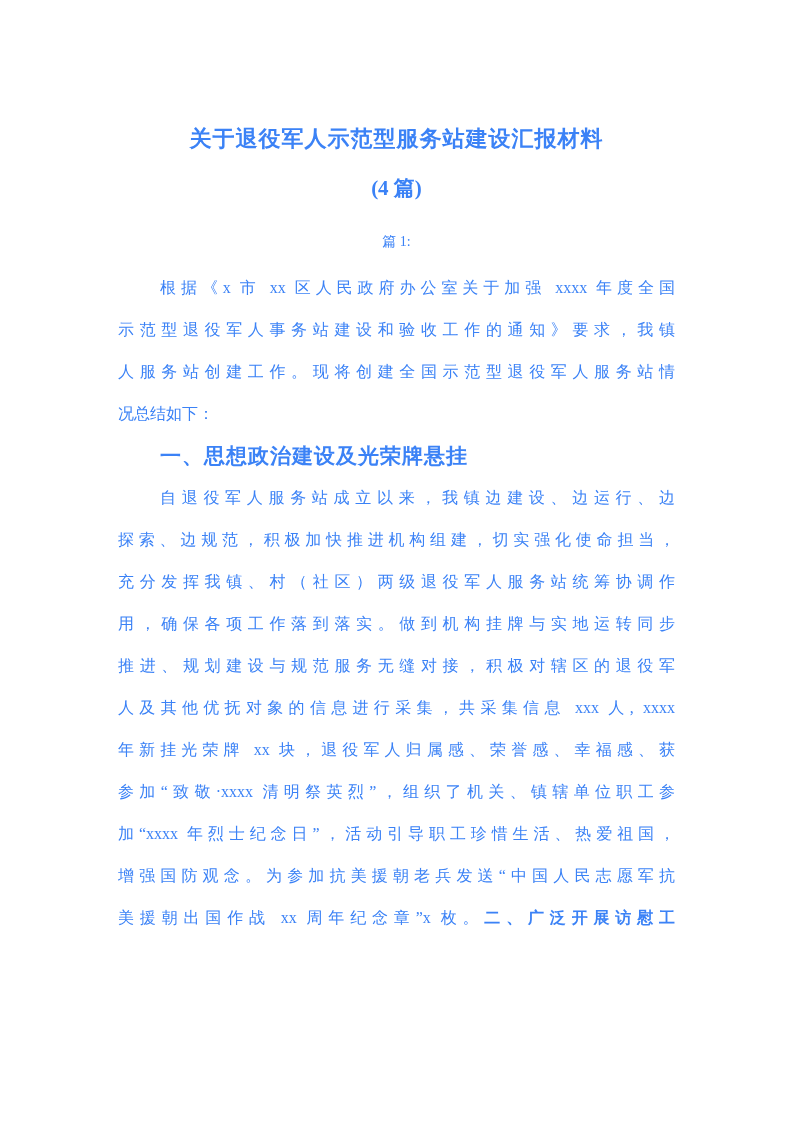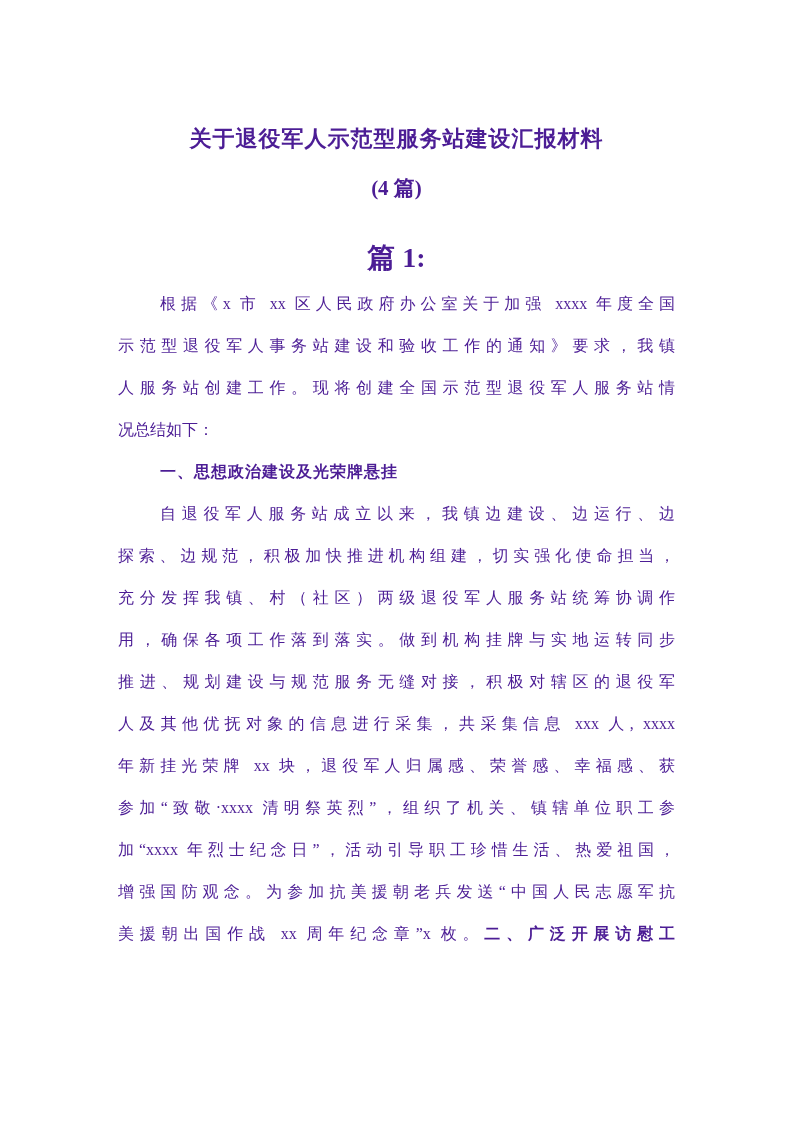--- a/index.html
+++ b/index.html
@@ -5,21 +5,21 @@
   html, body {
     margin: 0;
     padding: 0;
     background: #ffffff;
   }
   .page {
     position: relative;
     width: 793px;
     height: 976px;
     background: #ffffff;
-    color: #4c1d95;
+    color: #3b82f6;
     font-family: "Liberation Serif", "DejaVu Serif", serif;
     overflow: hidden;
   }
   .content {
     position: absolute;
     left: 118px;
     top: 124px;
     width: 557px;
   }
   .doc-title {
@@ -31,25 +31,25 @@
     letter-spacing: 1px;
   }
   .doc-subtitle {
     font-size: 21px;
     font-weight: bold;
     text-align: center;
     line-height: 30px;
     margin-top: 19px;
   }
   .piece-label {
-    font-size: 28px;
-    font-weight: bold;
+    font-size: 14px;
+    font-weight: normal;
     text-align: center;
     line-height: 30px;
-    margin-top: 40px;
+    margin-top: 24px;
   }
   .paragraph {
     font-size: 16px;
   }
   .paragraph.first {
     margin-top: 10px;
   }
   .line {
     height: 42px;
     line-height: 42px;
@@ -59,21 +59,21 @@
     overflow: hidden;
   }
   .line.indent {
     padding-left: 42px;
   }
   .line.last {
     text-align-last: left;
   }
   .heading {
     font-family: Liberation Serif, serif;
-    font-size: 16px;
+    font-size: 21px;
     font-weight: bold;
     line-height: 42px;
     height: 42px;
     padding-left: 42px;
     letter-spacing: 1px;
   }
   .seg.bold {
     font-family: "Liberation Sans", "DejaVu Sans", sans-serif;
     font-weight: bold;
   }

